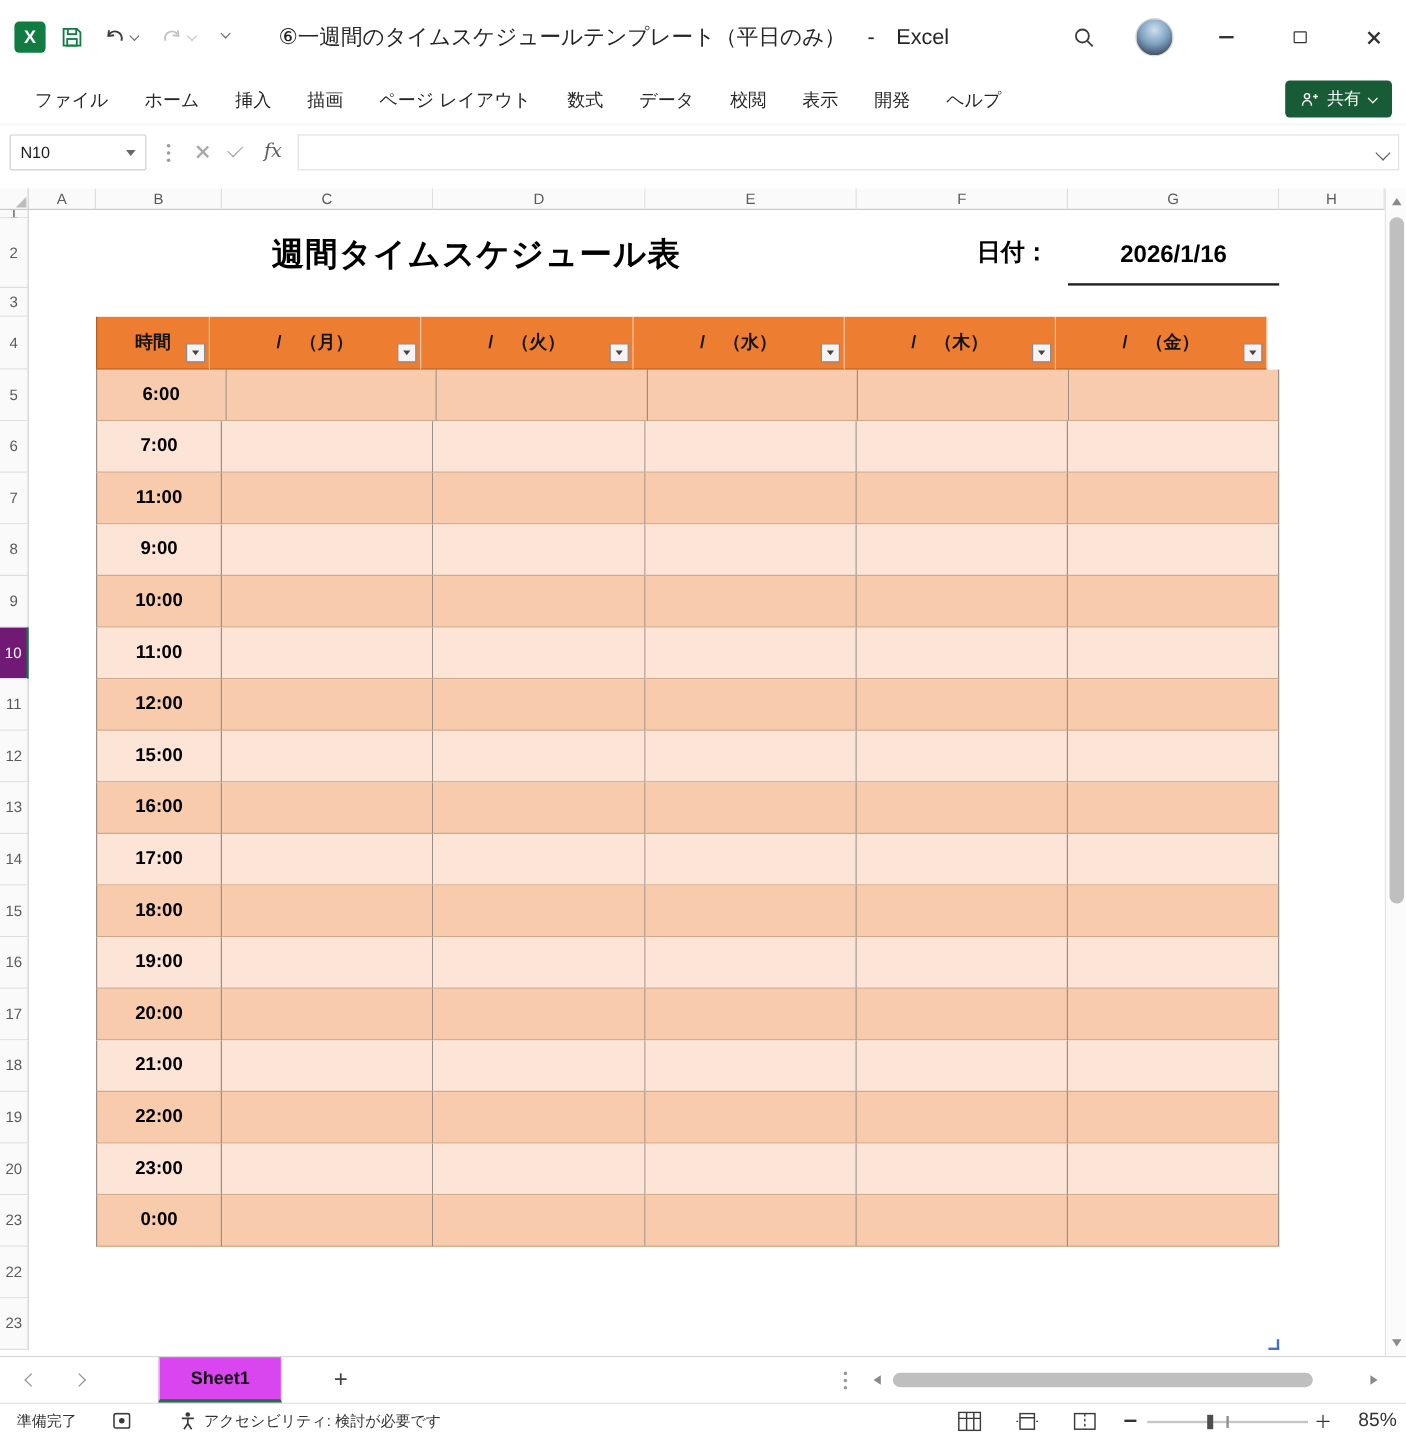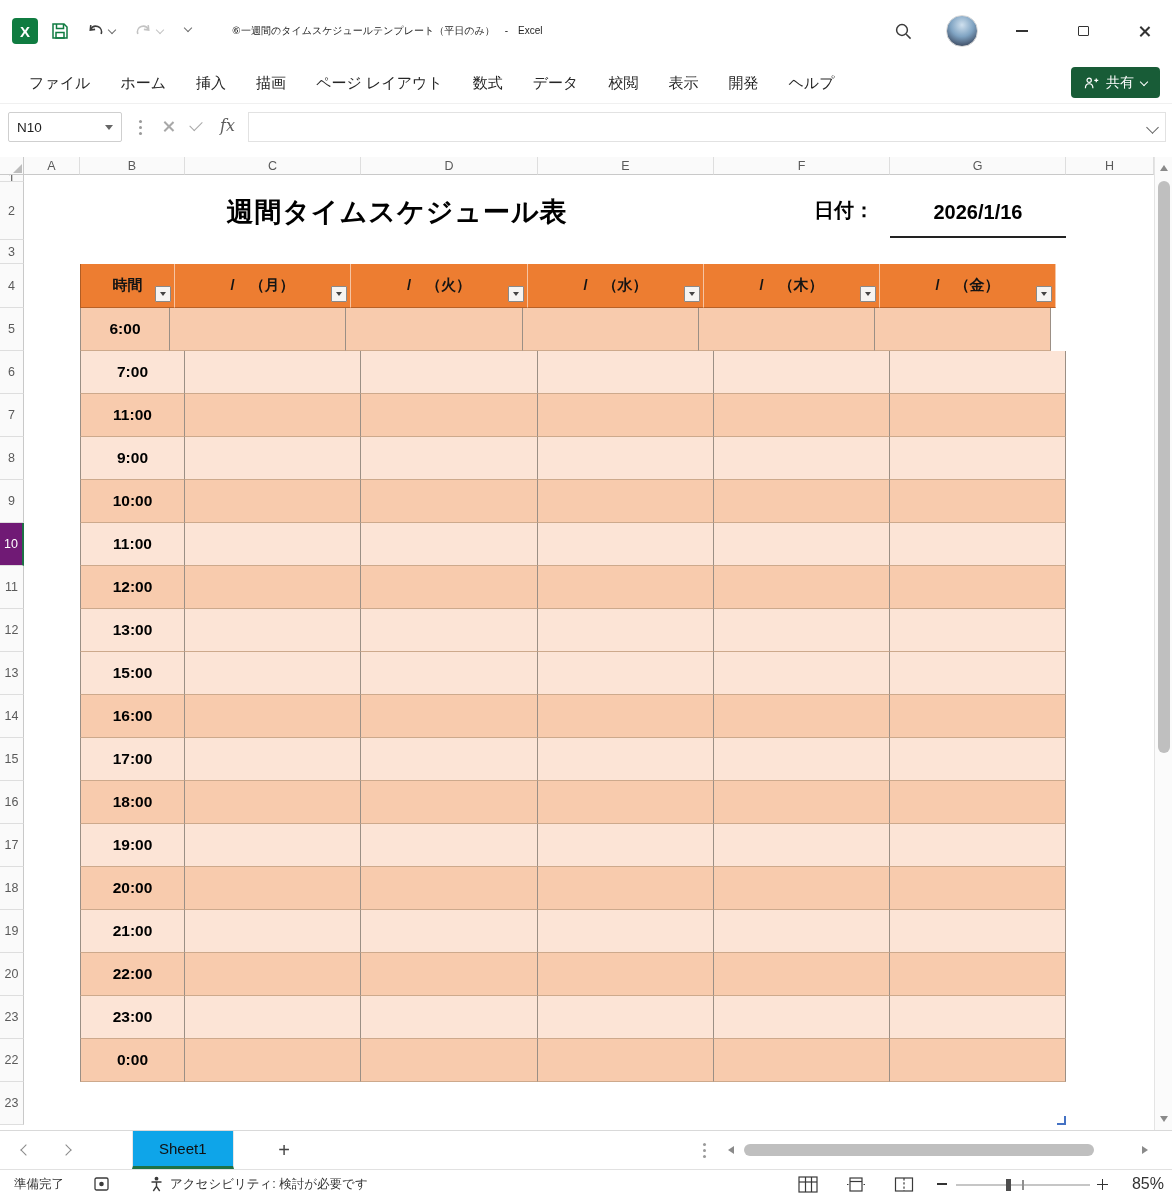--- a/index.html
+++ b/index.html
@@ -19,21 +19,21 @@
   #excel-logo{position:absolute;left:12px;top:18px;width:26px;height:26px;background:var(--excel-green);border-radius:4px;color:#fff;font-weight:bold;font-size:15px;display:flex;align-items:center;justify-content:center}
   .qat-item{position:absolute;top:0;height:62px;display:flex;align-items:center}
   #save-btn{left:50px}
   #undo-btn{left:86px;font-size:18px;color:#3c3c3c}
   #redo-btn{left:134px;font-size:18px;color:#bdbdbd}
   .mini-chev{width:6px;height:6px;border-right:1.4px solid #6e6e6e;border-bottom:1.4px solid #6e6e6e;transform:rotate(45deg);margin-top:-3px}
   .mini-chev.dis{border-color:#c4c4c4}
   #undo-chev{position:absolute;left:109px;top:30px}
   #redo-chev{position:absolute;left:157px;top:30px}
   #qat-chev{position:absolute;left:185px;top:28px}
-  #tb-title{position:absolute;left:232px;top:0;height:62px;display:flex;align-items:center;font-size:10px;color:#252525;white-space:nowrap}
+  #tb-title{position:absolute;left:232px;top:0;height:62px;display:flex;align-items:center;font-size:18px;color:#252525;white-space:nowrap}
   #search-btn{left:880px}
   #avatar{position:absolute;left:946px;top:15px;width:32px;height:32px;border-radius:50%;background:radial-gradient(circle at 50% 30%,#cfe0ee 0%,#7fa3c2 45%,#4c5f78 75%,#2e3744 100%);border:1px solid #d9d9d9}
   .win-btn{position:absolute;top:11px;width:46px;height:40px;display:flex;align-items:center;justify-content:center}
   #btn-min{left:999px}
   #btn-max{left:1060px}
   #btn-close{left:1121px}
   .shape-min{width:12px;height:1.5px;background:#333}
   .shape-max{width:11px;height:10px;border:1.3px solid #333;border-radius:1px}
   .shape-x{position:relative;width:13px;height:13px}
   .shape-x::before,.shape-x::after{content:"";position:absolute;left:6px;top:0;width:1.5px;height:13px;background:#333}
@@ -101,21 +101,21 @@
   .tri-down-sm{width:0;height:0;border-left:4.5px solid transparent;border-right:4.5px solid transparent;border-top:6px solid #8a8a8a}
   #vsb-thumb{position:absolute;left:3px;top:24px;width:12px;height:572px;background:#BFBFBF;border-radius:6px}
 
   
   #tabbar{position:absolute;left:0;top:1130px;width:1172px;height:39px;background:#fff;border-top:1px solid #D9D9D9}
   .tab-nav{position:absolute;top:0;height:38px;width:32px;display:flex;align-items:center;justify-content:center}
   #tab-nav-left{left:10px}
   #tab-nav-right{left:50px}
   .chev-left{width:8px;height:8px;border-left:1.6px solid #8a8a8a;border-bottom:1.6px solid #8a8a8a;transform:rotate(45deg)}
   .chev-right{width:8px;height:8px;border-right:1.6px solid #8a8a8a;border-top:1.6px solid #8a8a8a;transform:rotate(45deg)}
-  #sheet-tab{position:absolute;left:132px;top:0;height:38px;padding:0 26px;display:flex;align-items:center;font-size:15px;color:#111;background:#0ea5e9;border-left:1px solid #E6E6E6;border-right:1px solid #E6E6E6;border-bottom:3px solid #1E7145;font-weight:400}
+  #sheet-tab{position:absolute;left:132px;top:0;height:38px;padding:0 26px;display:flex;align-items:center;font-size:15px;color:#111;background:#d946ef;border-left:1px solid #E6E6E6;border-right:1px solid #E6E6E6;border-bottom:3px solid #1E7145;font-weight:700}
   #add-sheet{position:absolute;left:266px;top:0;height:38px;width:36px;display:flex;align-items:center;justify-content:center;font-size:20px;color:#444}
   #tab-dots{position:absolute;left:700px;top:11px;width:8px;height:16px;display:flex;align-items:center;justify-content:center}
   #h-scrollbar{position:absolute;left:722px;top:8px;width:432px;height:22px}
   .hsb-arrow{position:absolute;top:0;width:18px;height:22px;display:flex;align-items:center;justify-content:center}
   #hsb-left{left:0}
   #hsb-right{left:414px}
   .tri-left-sm{width:0;height:0;border-top:4.5px solid transparent;border-bottom:4.5px solid transparent;border-right:6px solid #8a8a8a}
   .tri-right-sm{width:0;height:0;border-top:4.5px solid transparent;border-bottom:4.5px solid transparent;border-left:6px solid #8a8a8a}
   #hsb-thumb{position:absolute;left:22px;top:5px;width:350px;height:12px;background:#BFBFBF;border-radius:6px}
 
@@ -302,21 +302,21 @@
           </div>
           <div class="th" style="width: 176px;">
             <div class="th-label">/　（金）</div>
             <div class="filter-btn">
               <div class="filter-arrow"></div>
             </div>
           </div>
         </div>
       <div id="table-body">
           <div class="trow dark">
-            <div class="tcell time-cell" style="width: 90px;">6:00</div>
+            <div class="tcell time-cell" style="width: 109px;">6:00</div>
             <div class="tcell" style="width: 176px;"></div>
             <div class="tcell" style="width: 177px;"></div>
             <div class="tcell" style="width: 176px;"></div>
             <div class="tcell" style="width: 176px;"></div>
             <div class="tcell" style="width: 176px;"></div>
           </div>
           <div class="trow light">
             <div class="tcell time-cell" style="width: 105px;">7:00</div>
             <div class="tcell" style="width: 176px;"></div>
             <div class="tcell" style="width: 177px;"></div>
@@ -351,28 +351,20 @@
           <div class="trow light">
             <div class="tcell time-cell" style="width: 105px;">11:00</div>
             <div class="tcell" style="width: 176px;"></div>
             <div class="tcell" style="width: 177px;"></div>
             <div class="tcell" style="width: 176px;"></div>
             <div class="tcell" style="width: 176px;"></div>
             <div class="tcell" style="width: 176px;"></div>
           </div>
           <div class="trow dark">
             <div class="tcell time-cell" style="width: 105px;">12:00</div>
-            <div class="tcell" style="width: 176px;"></div>
-            <div class="tcell" style="width: 177px;"></div>
-            <div class="tcell" style="width: 176px;"></div>
-            <div class="tcell" style="width: 176px;"></div>
-            <div class="tcell" style="width: 176px;"></div>
-          </div>
-          <div class="trow light">
-            <div class="tcell time-cell" style="width: 105px;">13:00</div>
             <div class="tcell" style="width: 176px;"></div>
             <div class="tcell" style="width: 177px;"></div>
             <div class="tcell" style="width: 176px;"></div>
             <div class="tcell" style="width: 176px;"></div>
             <div class="tcell" style="width: 176px;"></div>
           </div>
           <div class="trow light">
             <div class="tcell time-cell" style="width: 105px;">15:00</div>
             <div class="tcell" style="width: 176px;"></div>
             <div class="tcell" style="width: 177px;"></div>

